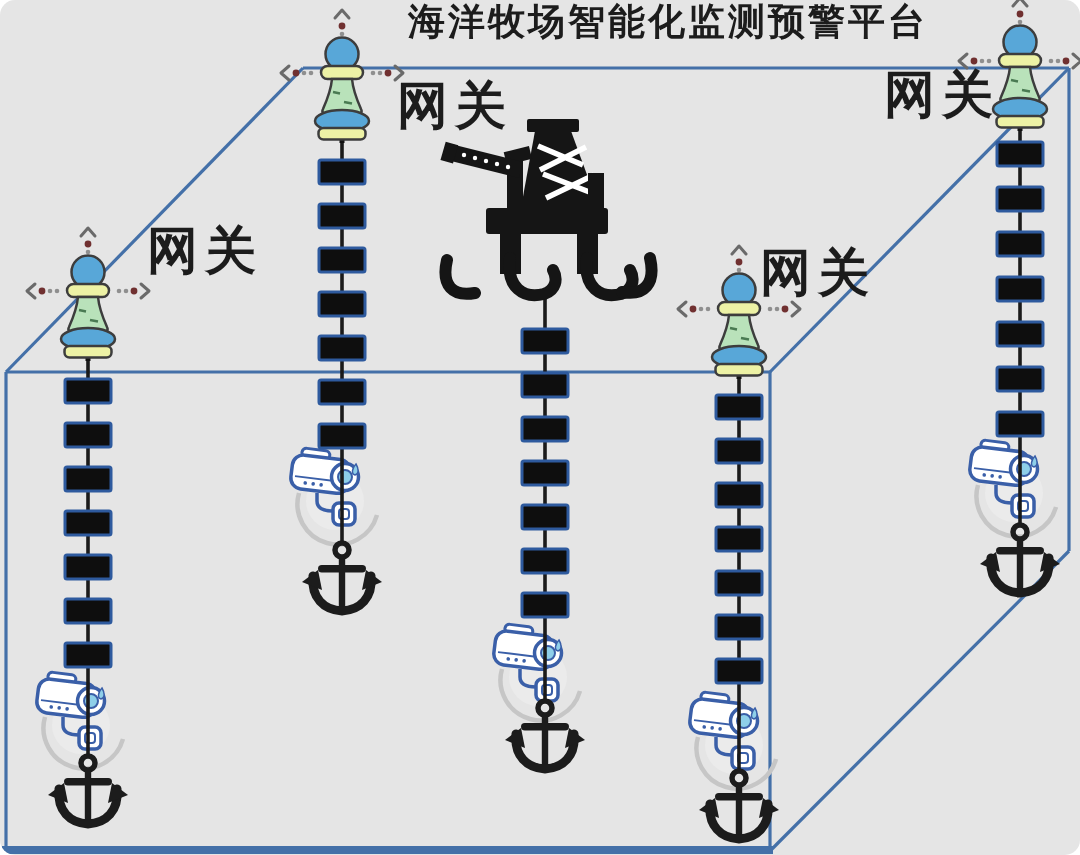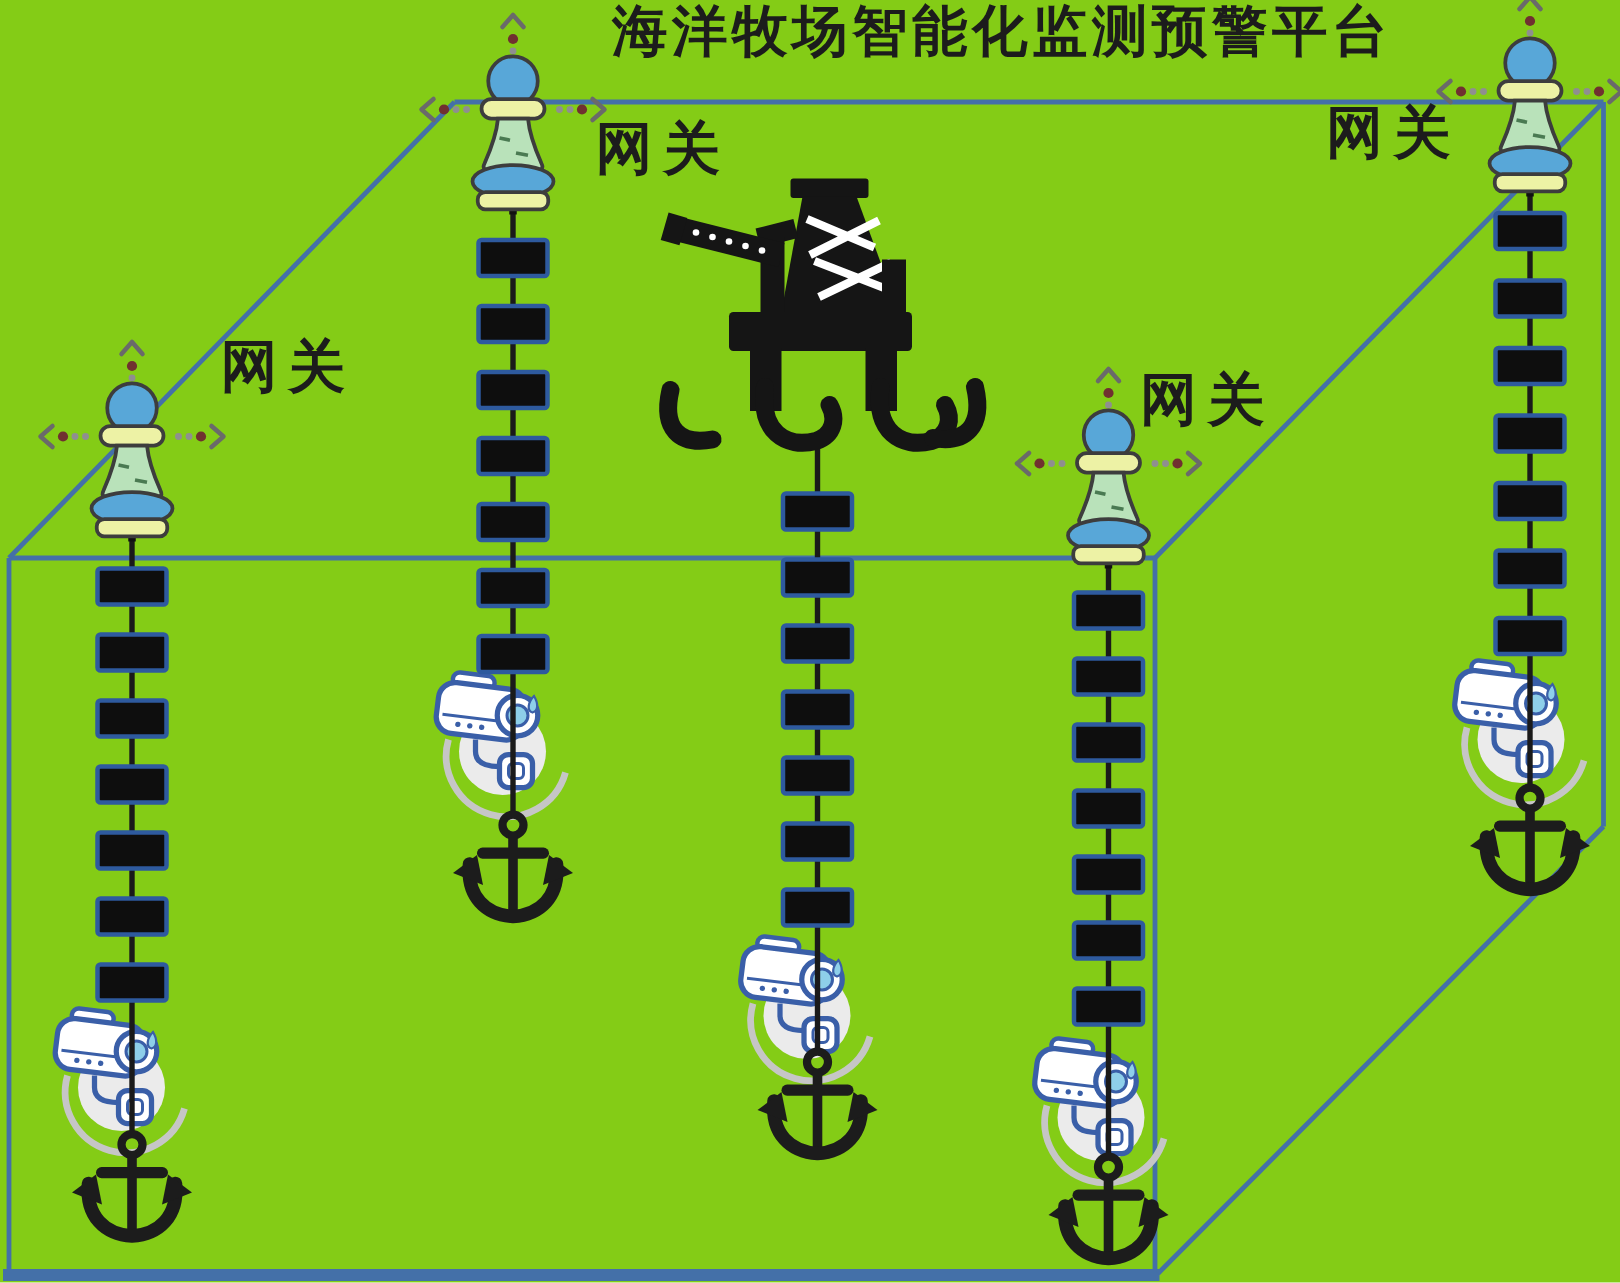--- a/index.html
+++ b/index.html
@@ -1,21 +1,21 @@
 <!DOCTYPE html>
 <html><head>
 <meta charset="utf-8">
 <style>
   html,body{margin:0;padding:0;background:#ffffff;}
-  #stage{position:relative;width:1080px;height:855px;background:#84cc16;overflow:hidden;
-         font-family:"Liberation Serif","DejaVu Serif",serif;}
+  #stage{position:relative;width:1080px;height:855px;background:#e5e5e5;overflow:hidden;
+         font-family:"Liberation Serif","DejaVu Serif",serif;border-radius:15px;}
   #diagram-svg{position:absolute;left:0;top:0;}
   .lbl{position:absolute;color:#1c1c1c;font-weight:bold;white-space:nowrap;line-height:1;}
   #title{left:408px;top:3px;font-size:37px;letter-spacing:3px;}
-  .gw{font-size:38px;letter-spacing:7px;}
+  .gw{font-size:51px;letter-spacing:7px;}
   #gw1{left:147px;top:226px;}
   #gw2{left:397px;top:81px;}
   #gw3{left:760px;top:248px;}
   #gw4{left:884px;top:70px;}
 </style>
 </head>
 <body>
 
 <div id="stage">
 

